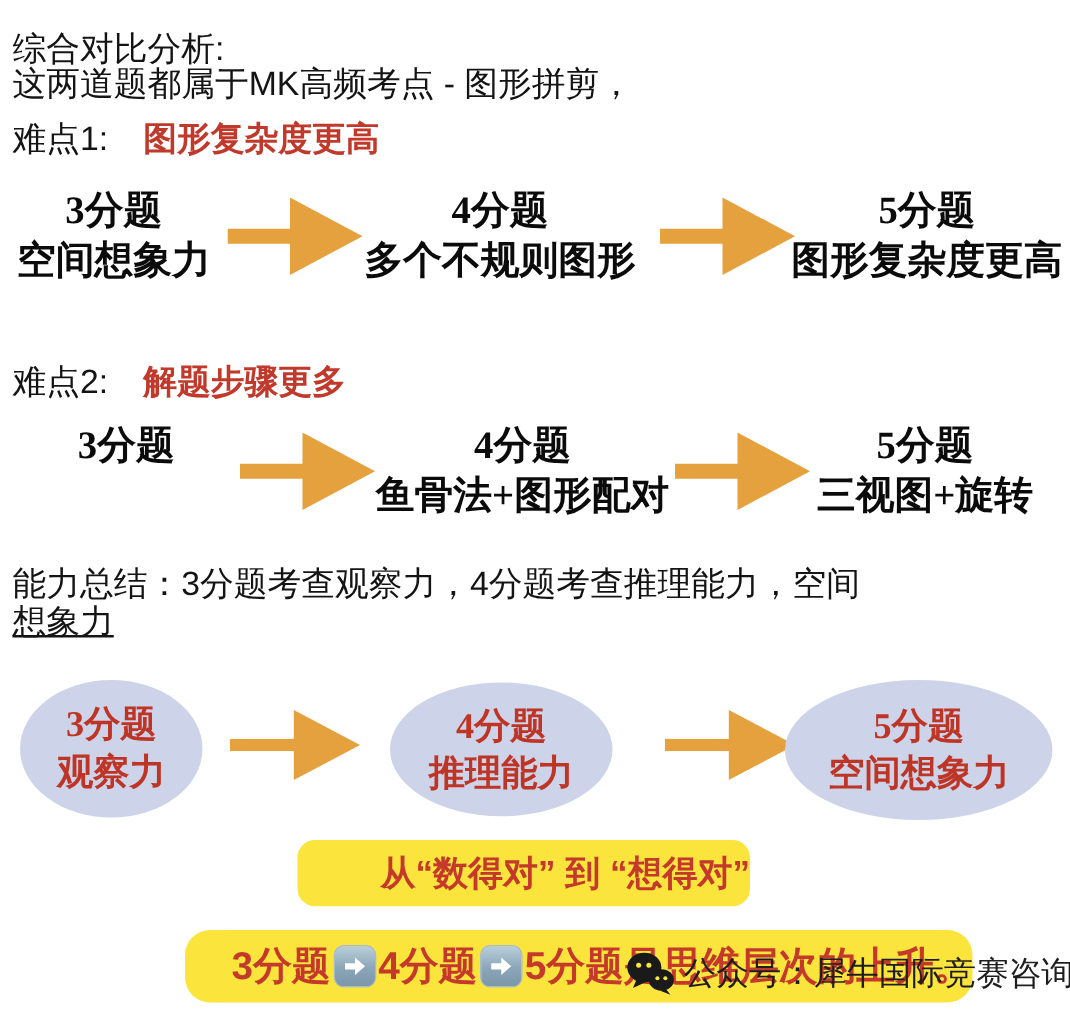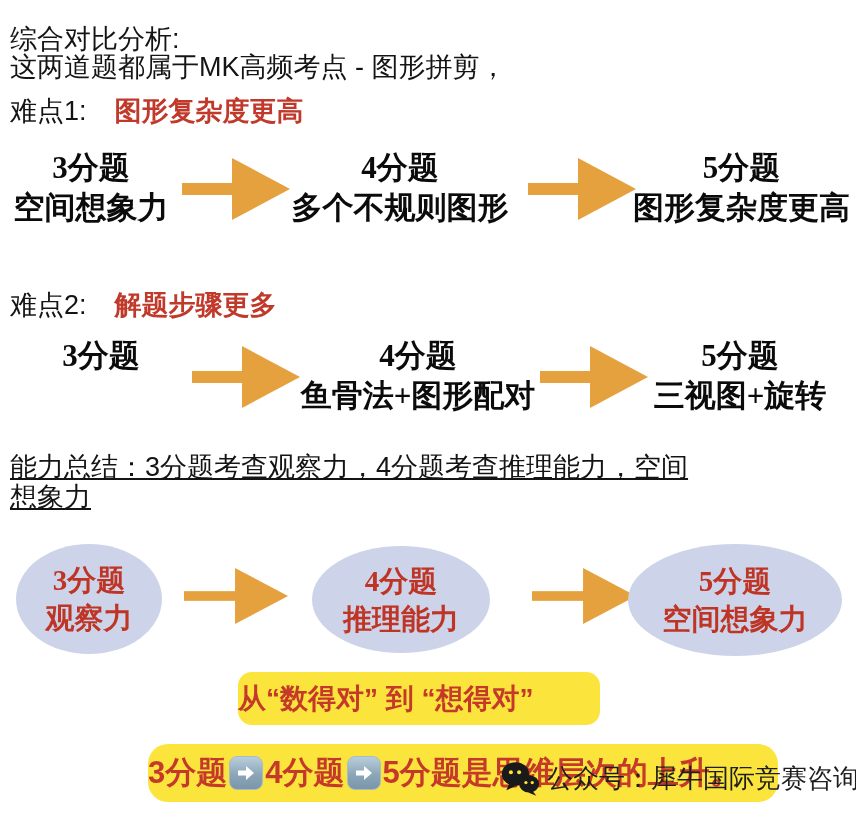--- a/index.html
+++ b/index.html
@@ -30,21 +30,21 @@
   .block-arrow{position:absolute;color:var(--arrow-orange);}
   .block-arrow svg{display:block;width:100%;height:100%;}
   .ellipse{
     position:absolute;background:var(--ellipse-fill);border-radius:50%;
     display:flex;flex-direction:column;justify-content:center;align-items:center;
     font-family:"Liberation Serif","DejaVu Serif",serif;font-weight:700;
     font-size:29px;line-height:38px;color:var(--ellipse-red);text-align:center;white-space:nowrap;
   }
   .banner{
     position:absolute;background:var(--banner-yellow);
-    display:flex;align-items:center;justify-content:flex-start;
+    display:flex;align-items:center;justify-content:flex-end;
     font-weight:700;color:var(--banner-red);white-space:nowrap;
   }
   .banner1{border-radius:14px;font-size:28px;}
   .banner2{border-radius:20px;font-size:31px;z-index:1;}
   .emoji-arrow{
     display:inline-flex;width:34px;height:34px;border-radius:8px;margin:0 2px;
     background:linear-gradient(180deg,#b9cedb 0%,#8ba6b8 55%,#7b96a9 100%);
     border:1px solid #a8bbc8;box-sizing:border-box;
     align-items:center;justify-content:center;flex:0 0 auto;
   }
@@ -112,21 +112,21 @@
     <svg viewBox="0 0 108 62" preserveAspectRatio="none">
         <rect x="0" y="25" width="56" height="12" fill="currentColor"></rect>
         <polygon points="50,0 108,31 50,62" fill="currentColor"></polygon>
       </svg>
   </div>
   <div class="stage" style="left:632px;top:336px;width:216px;">
     <div>5分题</div>
     <div>三视图+旋转</div>
   </div>
 
-  <div class="abs bodyline" style="left:10px;top:450px;text-decoration:underline;">能力总结：3分题考查观察力，4分题考查推理能力，空间</div>
+  <div class="abs bodyline" style="left:10px;top:450px;">能力总结：3分题考查观察力，4分题考查推理能力，空间</div>
   <div class="abs bodyline" style="left:10px;top:480px;text-decoration:underline;">想象力</div>
 
   <div class="ellipse" style="left:16px;top:544px;width:146px;height:110px;">
     <div>3分题</div>
     <div>观察力</div>
   </div>
   <div class="block-arrow" style="left:184px;top:566px;width:106px;height:60px;">
     <svg viewBox="0 0 108 62" preserveAspectRatio="none">
         <rect x="0" y="26" width="58" height="10" fill="currentColor"></rect>
         <polygon points="52,2 106,31 52,60" fill="currentColor"></polygon>

